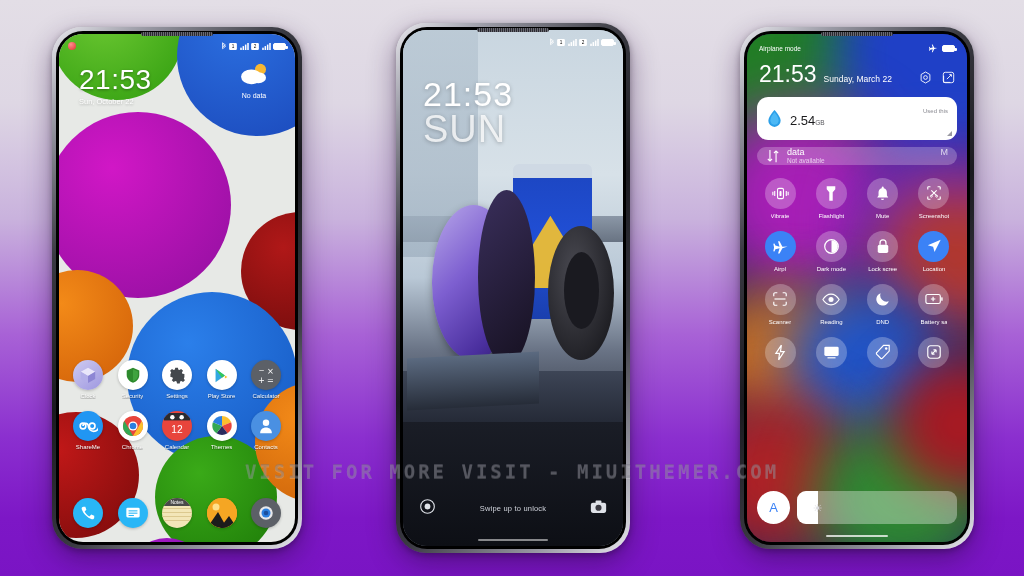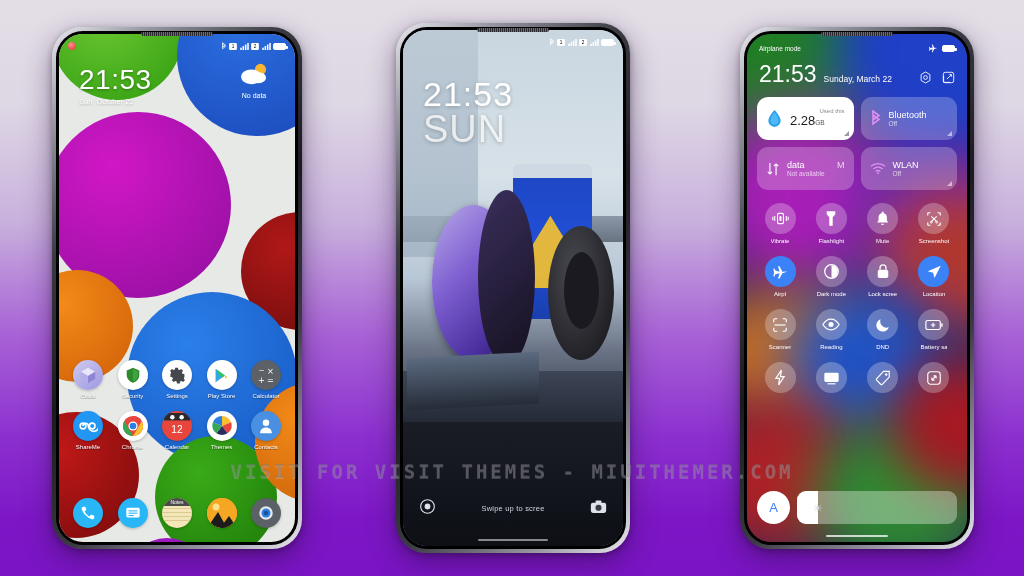--- a/index.html
+++ b/index.html
@@ -511,21 +511,21 @@
         <div class="dw">SUN</div>
       </div>
 
       <div class="p2-bottom">
         <div>
           <svg width="17" height="17" viewBox="0 0 20 20">
               <circle cx="10" cy="10" r="8" stroke="#dfe2e8" stroke-width="1.3" fill="none"></circle>
               <circle cx="10" cy="10" r="3.4" fill="#dfe2e8"></circle>
             </svg>
         </div>
-        <div class="p2-hint">Swipe up to scree</div>
+        <div class="p2-hint">Swipe up to unlock</div>
         <div>
           <svg width="17" height="15" viewBox="0 0 20 17">
               <rect x="1" y="4" width="18" height="12" rx="2.4" fill="#dfe2e8"></rect>
               <rect x="6.5" y="1.5" width="7" height="3" rx="1" fill="#dfe2e8"></rect>
               <circle cx="10" cy="10" r="3.6" fill="#3a3a42"></circle>
             </svg>
         </div>
       </div>
       <div class="p2-bar"></div>
 
@@ -584,65 +584,42 @@
         </div>
 
         <div class="cc-bigrow">
           <div class="big-tile light">
             <svg width="17" height="19" viewBox="0 0 18 20">
                 <path d="M9 1C9 1 2.5 8 2.5 12.4A6.5 6.5 0 0015.5 12.4C15.5 8 9 1 9 1z" fill="#2b9fe8"></path>
                 <path d="M9 3.5C9 3.5 4.6 8.6 4.6 12.2a4.4 4.4 0 008.8 0C13.4 8.6 9 3.5 9 3.5z" fill="#4cb8f5"></path>
               </svg>
             <div class="bt-txt" style="flex:1;">
               <span class="bt-sub-top">Used this</span>
-              <span class="bt-val"><span>2.28</span><small>GB</small></span>
+              <span class="bt-val"><span>2.54</span><small>GB</small></span>
             </div>
             <span class="corner dark"></span>
           </div>
 
-          <div class="big-tile glass">
-            <svg width="12" height="18" viewBox="0 0 12 18">
-                <path d="M3 5l6 4.5-6 4.5V1l6 4.5L3 10" stroke="#e08ef0" stroke-width="1.6" fill="none"></path>
-              </svg>
-            <div class="bt-txt">
-              <span class="bt-title">Bluetooth</span>
-              <span class="bt-sub">Off</span>
-            </div>
-            <span class="corner"></span>
-          </div>
-        </div>
-
-        <div class="cc-bigrow" style="margin-top:7px;">
+        </div>
+
+        <div class="cc-bigrow" style="margin-top:7px;flex-direction:column;">
           <div class="big-tile glass">
             <svg width="14" height="16" viewBox="0 0 16 18">
                 <path d="M4.5 2v13M4.5 15l-2.4-2.8M4.5 15l2.4-2.8" stroke="#fff" stroke-width="1.3" fill="none"></path>
                 <path d="M11.5 16V3M11.5 3L9.1 5.8M11.5 3l2.4 2.8" stroke="#fff" stroke-width="1.3" fill="none"></path>
               </svg>
             <div class="bt-txt" style="flex:1;">
               <span style="display:flex;justify-content:space-between;align-items:baseline;">
                 <span class="bt-title">data</span>
                 <span class="bt-title" style="opacity:.75;">M</span>
               </span>
               <span class="bt-sub">Not available</span>
             </div>
           </div>
 
-          <div class="big-tile glass">
-            <svg width="16" height="13" viewBox="0 0 18 14">
-                <path d="M1 4.5a12 12 0 0116 0" stroke="#e08ef0" stroke-width="1.5" fill="none"></path>
-                <path d="M3.8 7.5a8 8 0 0110.4 0" stroke="#e08ef0" stroke-width="1.5" fill="none"></path>
-                <path d="M6.4 10.3a4.2 4.2 0 015.2 0" stroke="#e08ef0" stroke-width="1.5" fill="none"></path>
-                <circle cx="9" cy="12.4" r="1.1" fill="#e08ef0"></circle>
-              </svg>
-            <div class="bt-txt">
-              <span class="bt-title">WLAN</span>
-              <span class="bt-sub">Off</span>
-            </div>
-            <span class="corner"></span>
-          </div>
         </div>
 
         <div class="cc-grid">
 
           <div class="cc-row">
             <div class="tile">
               <div class="tile-ico">
                 <svg width="17" height="15" viewBox="0 0 20 16">
                     <rect x="6.5" y="2" width="7" height="12" rx="1.6" stroke="#fff" stroke-width="1.3" fill="none"></rect>
                     <rect x="8.8" y="5" width="2.4" height="6" rx="1" fill="#fff"></rect>
@@ -803,13 +780,13 @@
             <span class="slider-knob" style="left: 13%;">☀</span>
           </div>
         </div>
         <div class="p3-bar"></div>
       </div>
 
     </div>
   </div>
 </div>
 
-<div class="watermark">VISIT FOR VISIT THEMES - MIUITHEMER.COM</div>
+<div class="watermark">VISIT FOR MORE VISIT - MIUITHEMER.COM</div>
 
 </body></html>

